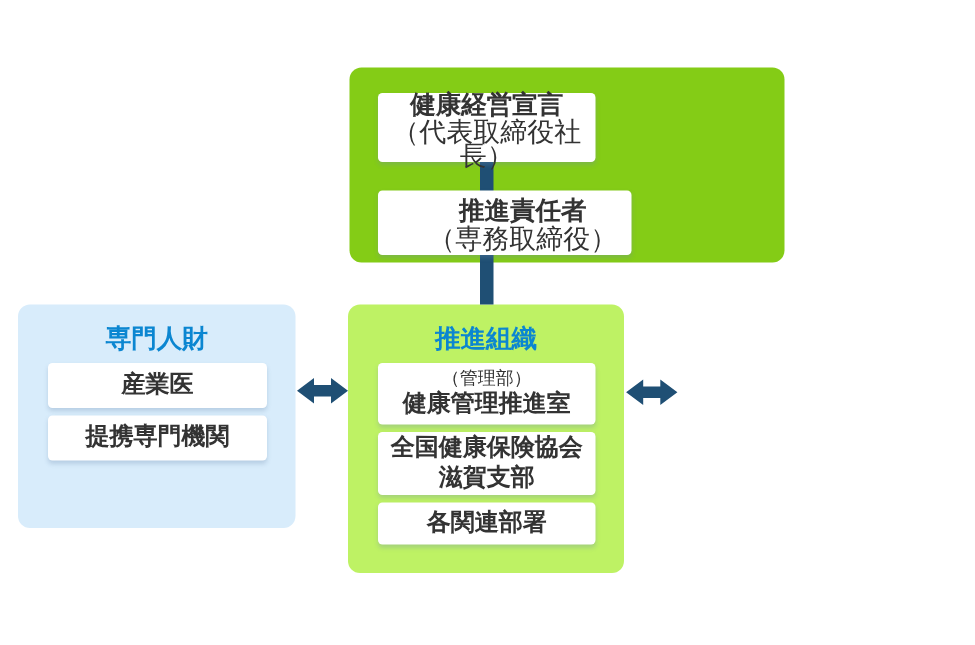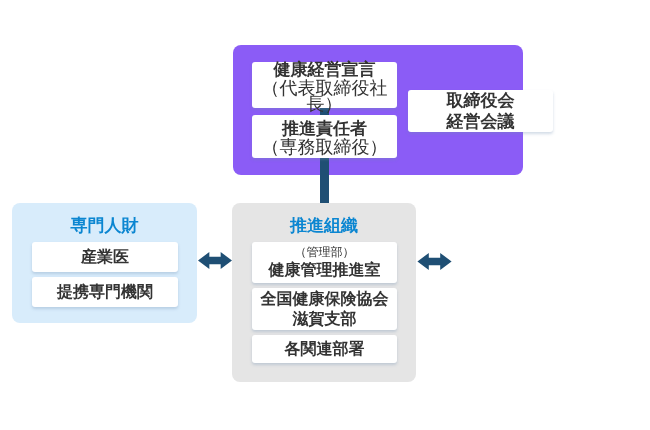--- a/index.html
+++ b/index.html
@@ -1,41 +1,41 @@
 <!DOCTYPE html>
 <html><head>
 <meta charset="utf-8">
 <style>
   html,body{margin:0;padding:0;background:#ffffff;}
   .canvas{
     position:relative;width:650px;height:430px;background:#ffffff;overflow:hidden;
     font-family:"Liberation Sans","DejaVu Sans",sans-serif;color:#333333;
   }
   .panel{position:absolute;border-radius:8px;}
-  .top-panel{left:233px;top:45px;width:290px;height:130px;background:#8b5cf6;}
-  .left-panel{left:12px;top:203px;width:185px;height:120px;background:#d8ecfb;font-family:Liberation Serif, serif;}
-  .center-panel{left:232px;top:203px;width:184px;height:179px;background:#e5e5e5;}
+  .top-panel{left:233px;top:45px;width:290px;height:130px;background:#84cc16;}
+  .left-panel{left:12px;top:203px;width:185px;height:149px;background:#d8ecfb;font-family:Liberation Serif, serif;}
+  .center-panel{left:232px;top:203px;width:184px;height:179px;background:#bef264;}
   .right-panel{left:452px;top:203px;width:186px;height:104px;background:#d8ecfb;}
   .panel-title{
     position:absolute;left:0;top:12px;width:100%;text-align:center;
     font-size:17px;font-weight:bold;color:#0b86d1;line-height:21px;
   }
   .wbox{
     position:absolute;z-index:2;background:#ffffff;border-radius:3px;
     box-shadow:0 2px 3px rgba(110,140,175,0.30);
     display:flex;flex-direction:column;align-items:center;justify-content:center;
     text-align:center;
   }
   .main{font-size:16px;font-weight:bold;line-height:20px;color:#333333;}
   .main-lg{font-size:17px;font-weight:bold;line-height:21px;color:#333333;}
   .sub{font-size:18px;font-weight:normal;line-height:16px;color:#333333;}
   .sub-sm{font-size:12px;font-weight:normal;line-height:15px;color:#333333;}
   
   .box-declaration{left:19px;top:17px;width:145px;height:46px;}
-  .box-leader{left:19px;top:70px;width:145px;height:43px;}
+  .box-leader{left:19px;top:82px;width:145px;height:43px;padding-left:24px;}
   .box-board{left:175px;top:45px;width:145px;height:42px;}
   
   .box-sangyoi{left:20px;top:39px;width:146px;height:30px;}
   .box-teikei{left:20px;top:74px;width:146px;height:30px;}
   
   .box-kanribu{left:20px;top:39px;width:145px;height:41px;}
   .box-kyokai{left:20px;top:85px;width:145px;height:42px;}
   .box-busho{left:20px;top:132px;width:145px;height:28px;}
   
   .box-anzen{left:20px;top:37px;width:146px;height:52px;}
@@ -68,24 +68,20 @@
 
   <div class="panel top-panel">
     <div class="wbox box-declaration">
       <div class="main-lg">健康経営宣言</div>
       <div class="sub">（代表取締役社長）</div>
     </div>
     <div class="wbox box-leader">
       <div class="main-lg">推進責任者</div>
       <div class="sub">（専務取締役）</div>
     </div>
-    <div class="wbox box-board">
-      <div class="main-lg">取締役会</div>
-      <div class="main-lg">経営会議</div>
-    </div>
   </div>
 
   <div class="panel left-panel">
     <div class="panel-title">専門人財</div>
     <div class="wbox box-sangyoi">
       <div class="main">産業医</div>
     </div>
     <div class="wbox box-teikei">
       <div class="main">提携専門機関</div>
     </div>

